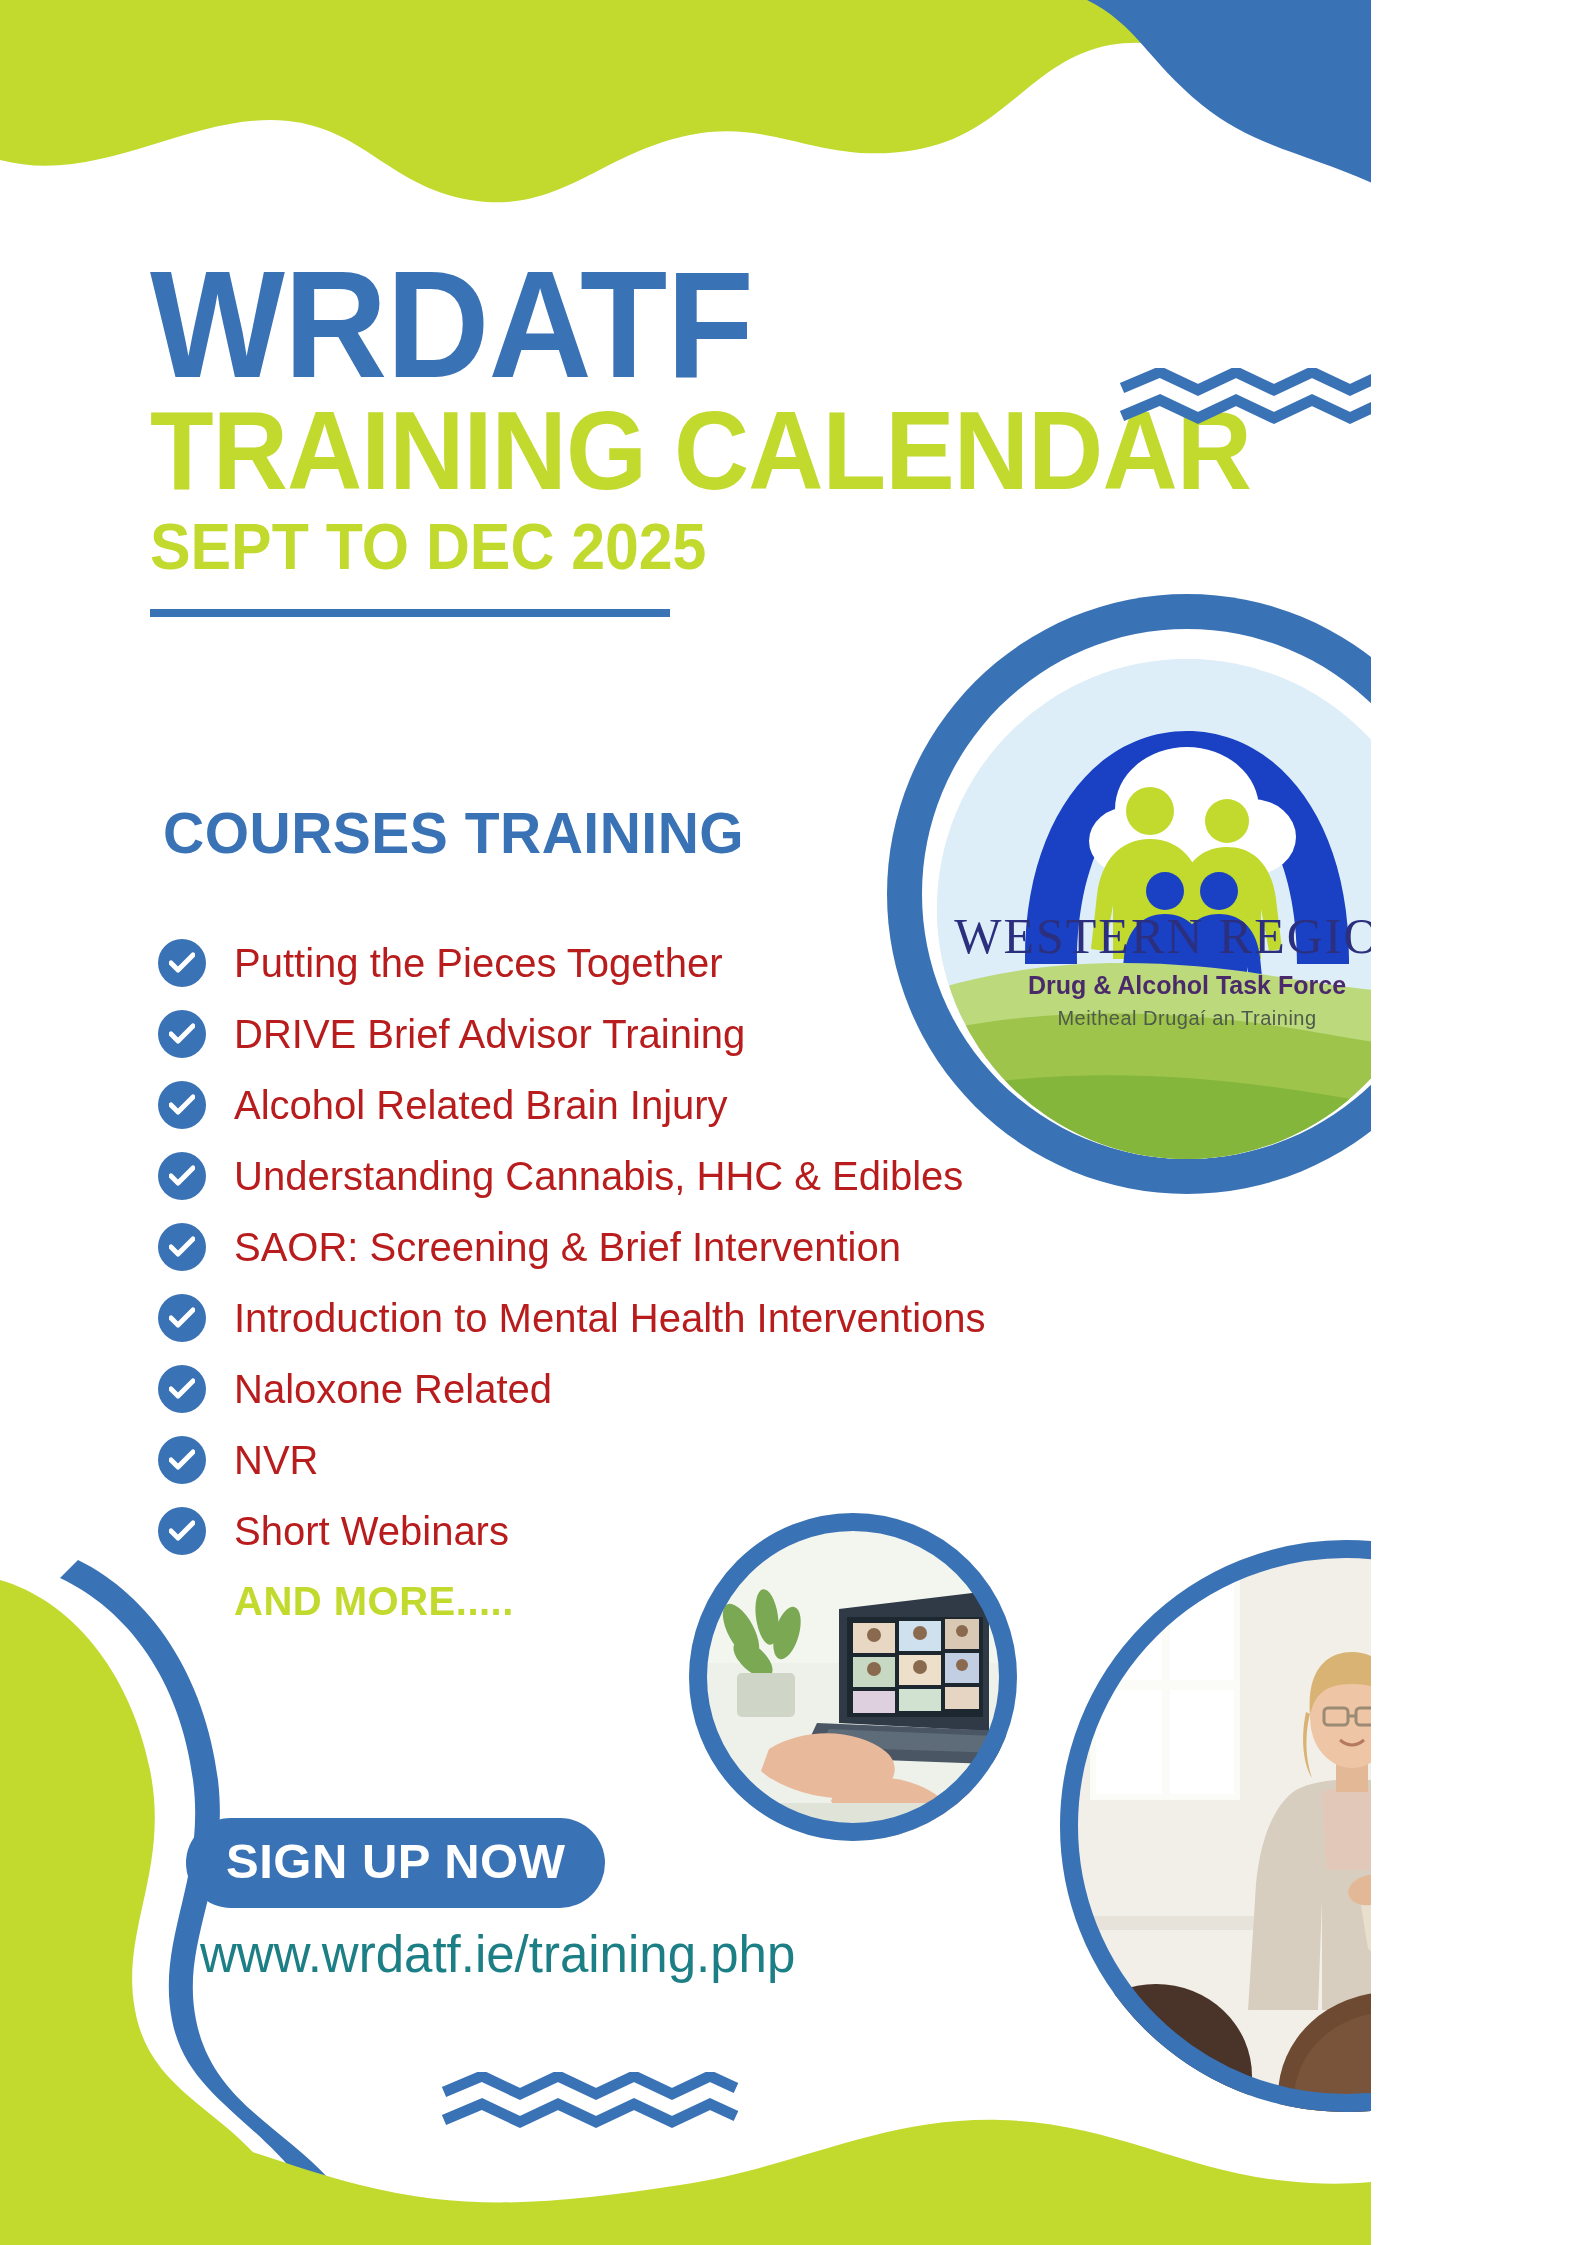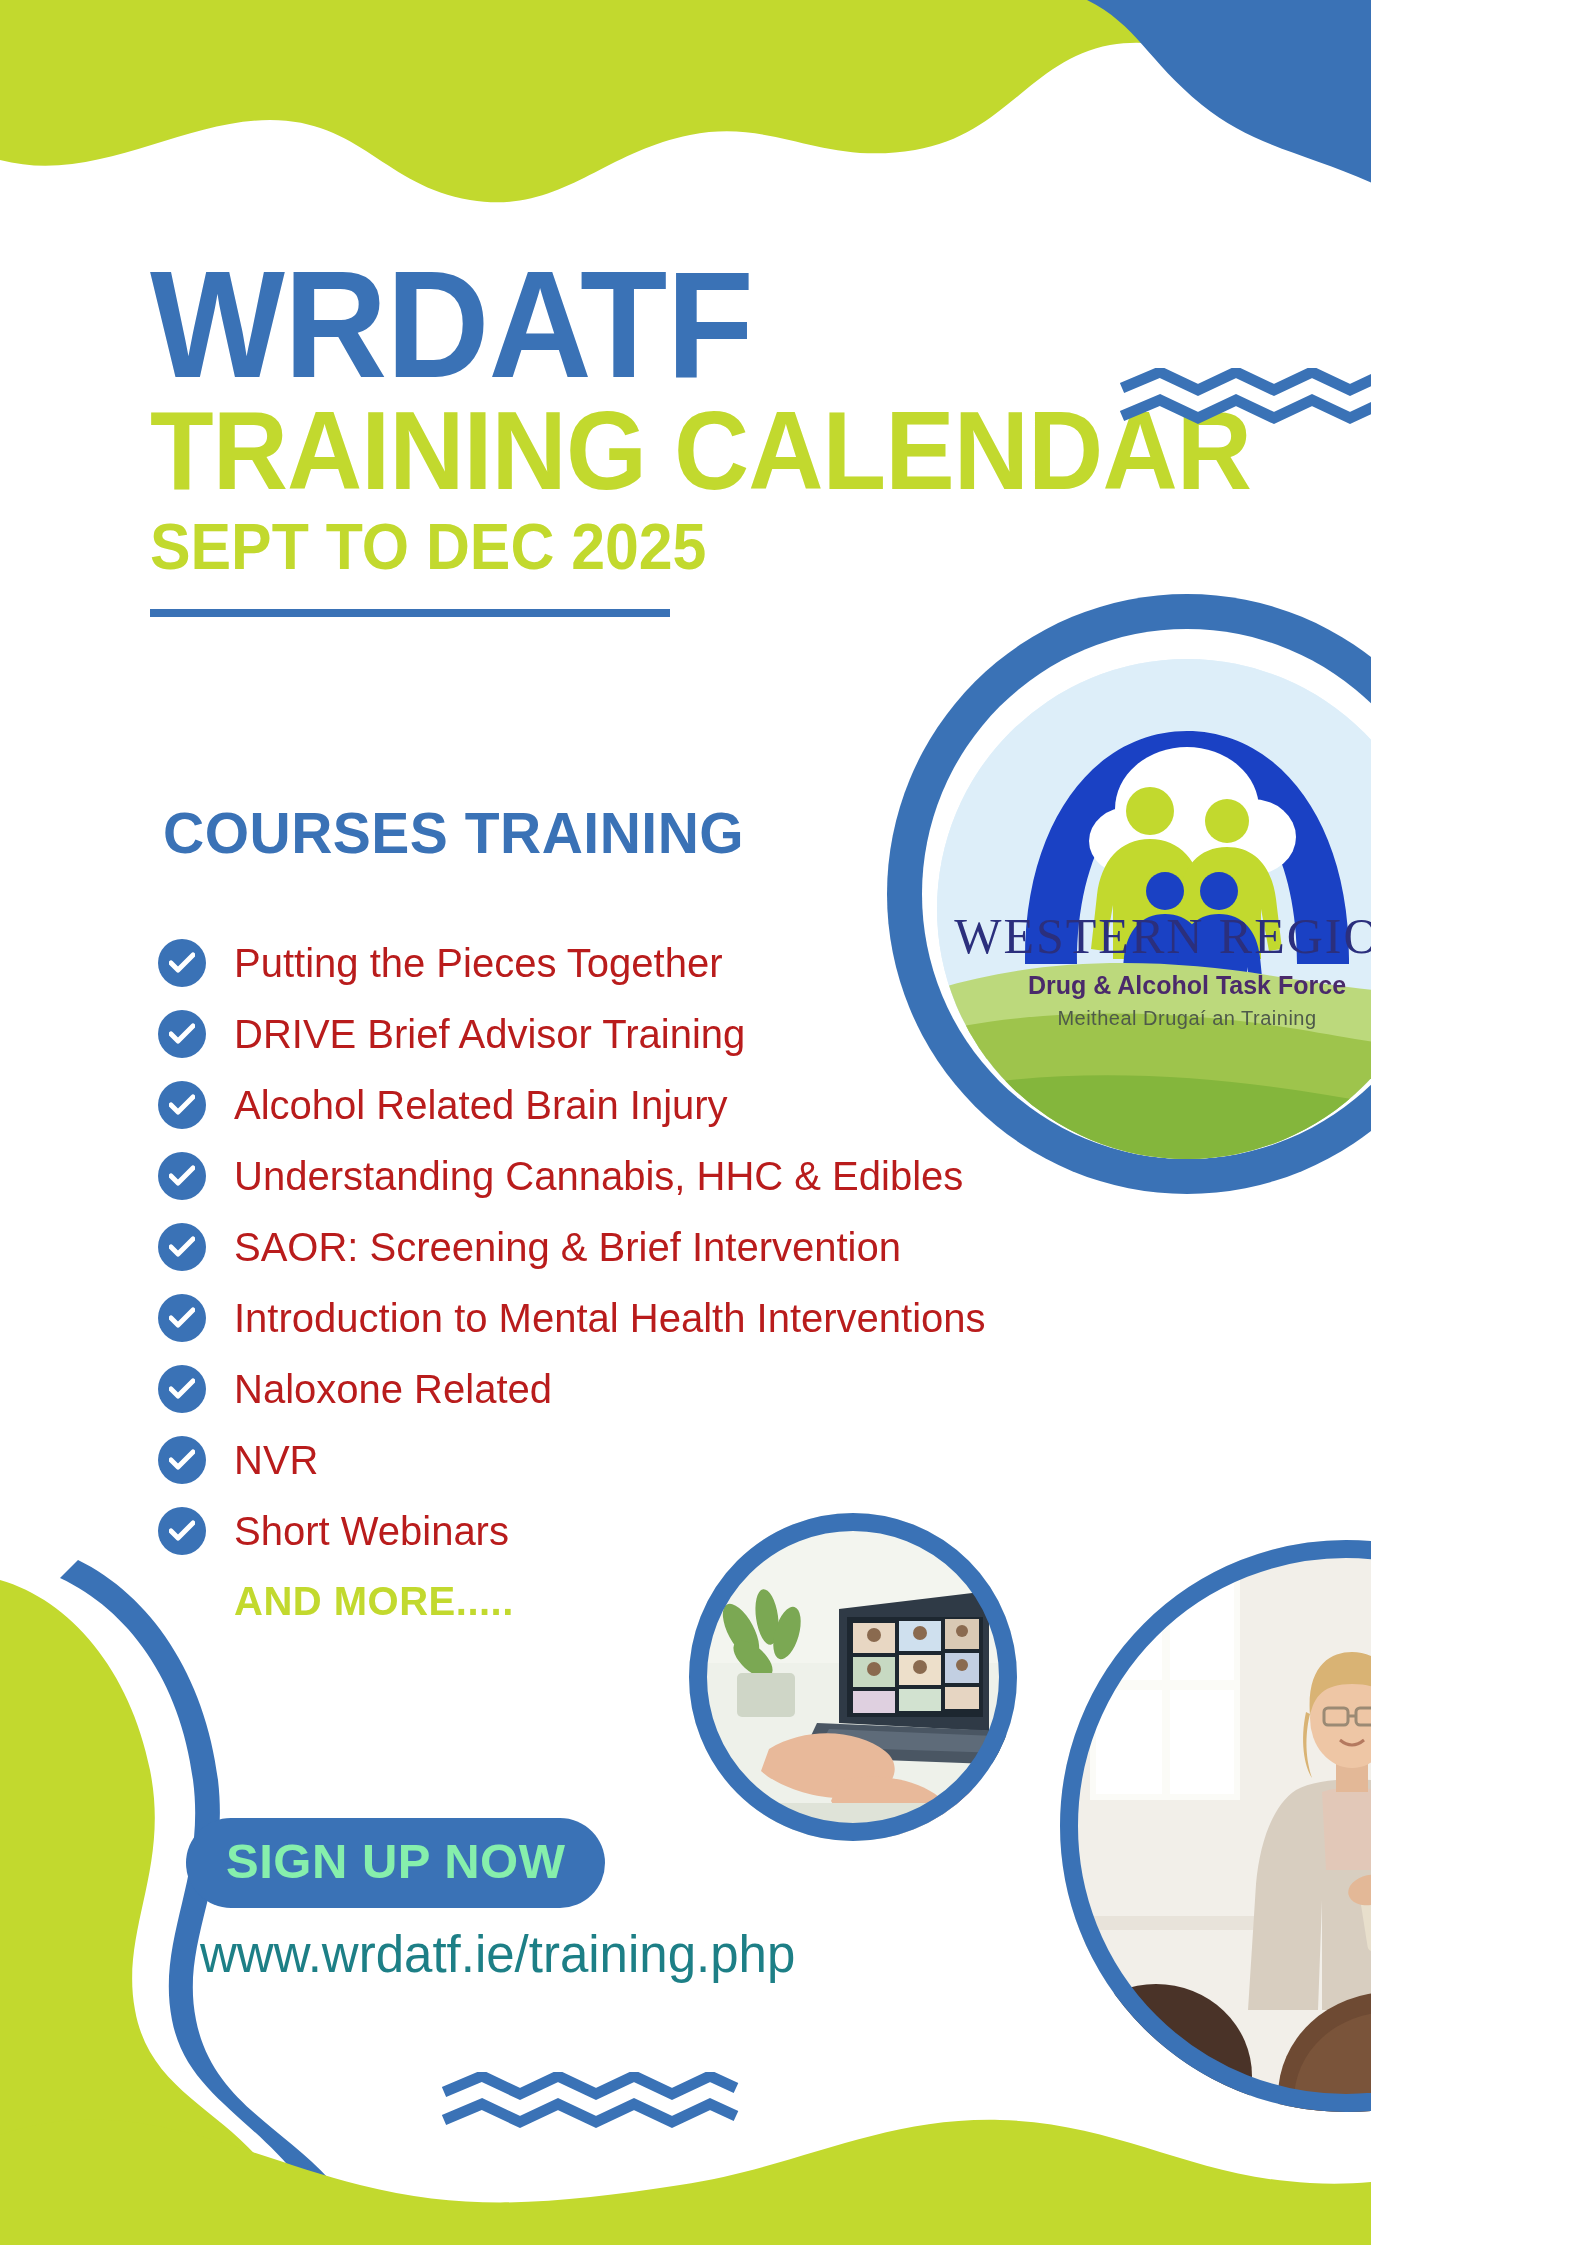--- a/index.html
+++ b/index.html
@@ -110,21 +110,21 @@
   }
 
   
   .cta{
     position:absolute;
     left:186px;
     top:1818px;
     background:#3a72b6;
     border-radius:50px;
     padding:15px 40px 19px 40px;
-    color:#86efac;
+    color:#ffffff;
     font-size:49px;
     font-weight:bold;
     letter-spacing:0.5px;
     display:inline-block;
   }
   .url{
     position:absolute;
     left:200px;
     top:1925px;
     font-size:51px;

